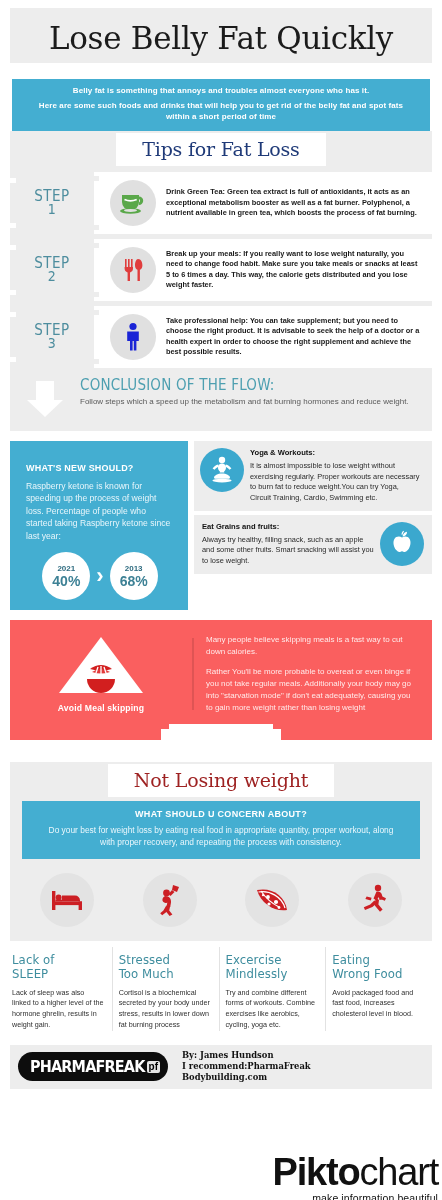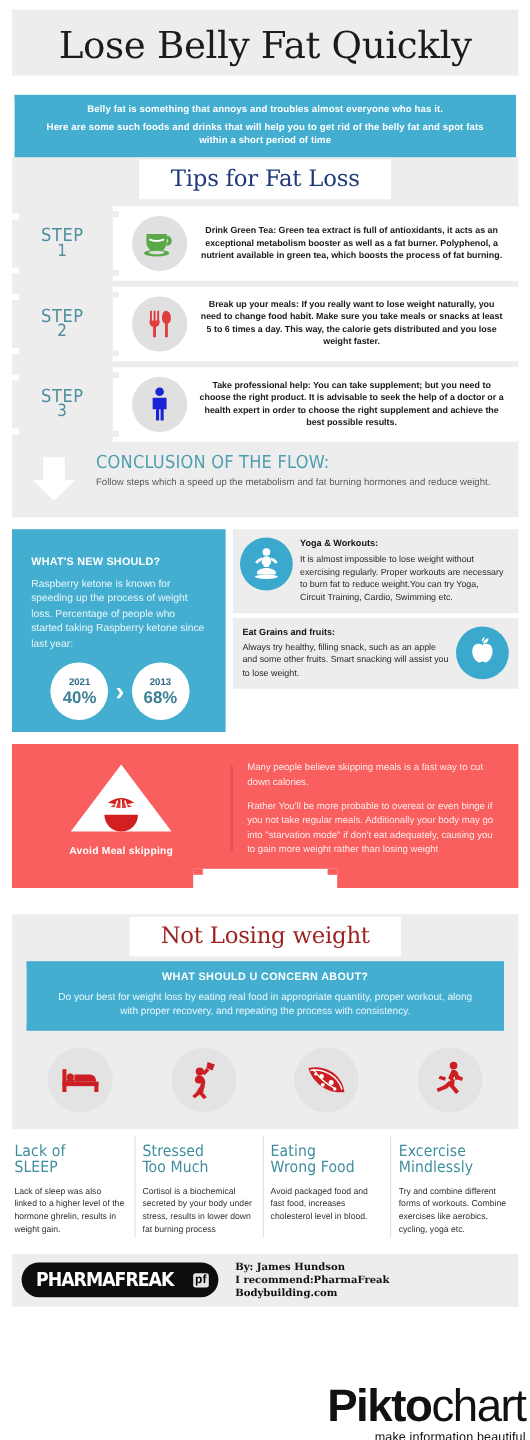--- a/index.html
+++ b/index.html
@@ -119,21 +119,20 @@
     background: #e0e0e0;
     margin: 0 10px 0 16px;
     display: flex; align-items: center; justify-content: center;
   }
   .step-text {
     font-size: 7.4px;
     line-height: 1.42;
     color: #1a1a1a;
     font-weight: bold;
     padding-right: 4px;
-    text-align: center;
   }
 
   
   .conclusion {
     display: flex;
     align-items: flex-start;
     padding: 4px 0 12px 0;
     background: #ededed;
   }
   .arrow-down { width: 70px; flex: 0 0 70px; display:flex; justify-content:center; padding-top:2px; }
@@ -241,21 +240,21 @@
   .nlw-col h4 {
     font-family: "DejaVu Sans Condensed", "DejaVu Sans", sans-serif;
     color: #3e8d9e; font-size: 13px; font-weight: normal; line-height: 1.12; letter-spacing: 0.1px;
   }
   .nlw-col p { font-size: 7.2px; line-height: 1.5; color: #303030; margin-top: 6px; }
 
   
   .footer { margin: 14px 10px 0 10px; background: #ededed; display: flex; align-items: center; padding: 6px 8px; height: 44px; }
   .pf-logo {
     background: #0d0d0d; color: #ffffff; border-radius: 16px;
-    padding: 5px 8px 5px 12px; display: flex; align-items: center; gap: 16px;
+    padding: 5px 8px 5px 12px; display: flex; align-items: center; gap: 2px;
   }
   .pf-word {
     font-family: "DejaVu Sans Condensed", "DejaVu Sans", sans-serif;
     font-weight: bold; font-size: 16px; letter-spacing: -0.8px;
   }
   .pf-badge {
     background: #e5e5e5; color: #000000; font-size: 10px; font-weight: bold;
     padding: 0 2px; border-radius: 2px; line-height: 1.25;
   }
   .credit {
@@ -542,32 +541,32 @@
     </div>
     <div class="nlw-col">
       <h4>
         <span>Stressed</span><br>
         <span>Too Much</span>
       </h4>
       <p>Cortisol is a biochemical secreted by your body under stress, results in lower down fat burning process</p>
     </div>
     <div class="nlw-col">
       <h4>
+        <span>Excercise</span><br>
+        <span>Mindlessly</span>
+      </h4>
+      <p>Try and combine different forms of workouts. Combine exercises like aerobics, cycling, yoga etc.</p>
+    </div>
+    <div class="nlw-col">
+      <h4>
         <span>Eating</span><br>
         <span>Wrong Food</span>
       </h4>
       <p>Avoid packaged food and  fast food, increases cholesterol level in blood.</p>
     </div>
-    <div class="nlw-col">
-      <h4>
-        <span>Excercise</span><br>
-        <span>Mindlessly</span>
-      </h4>
-      <p>Try and combine different forms of workouts. Combine exercises like aerobics, cycling, yoga etc.</p>
-    </div>
   </div>
 
   <div class="footer">
     <div class="pf-logo">
       <span class="pf-word">PHARMAFREAK</span>
       <span class="pf-badge">pf</span>
     </div>
     <div class="credit">
       <div>By: James Hundson</div>
       <div>I recommend:PharmaFreak</div>

